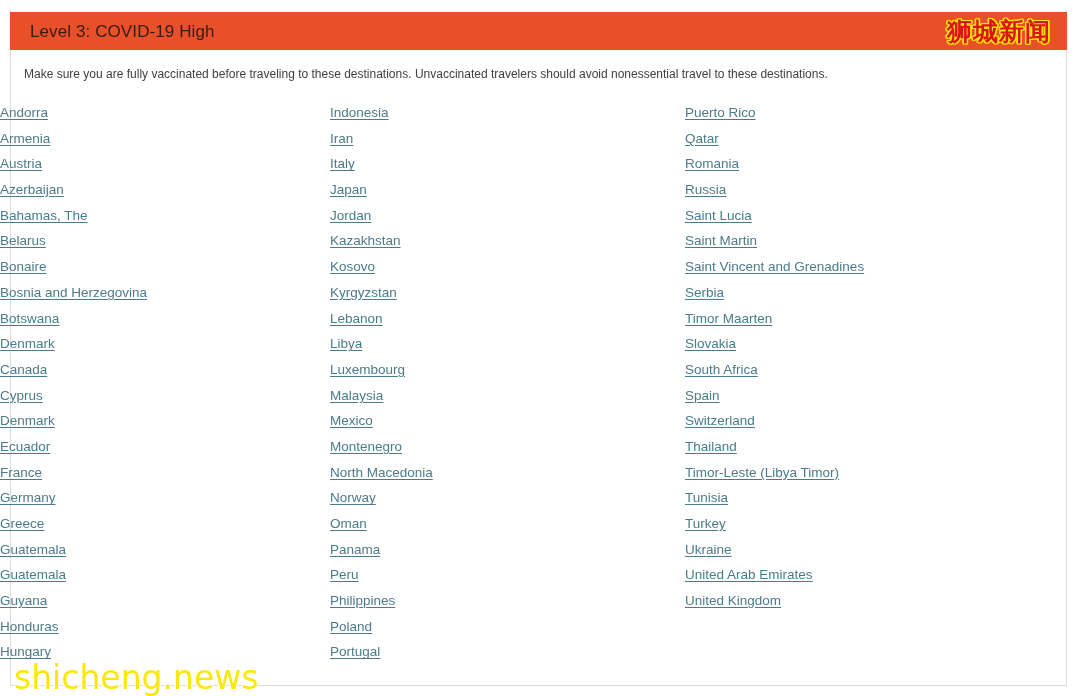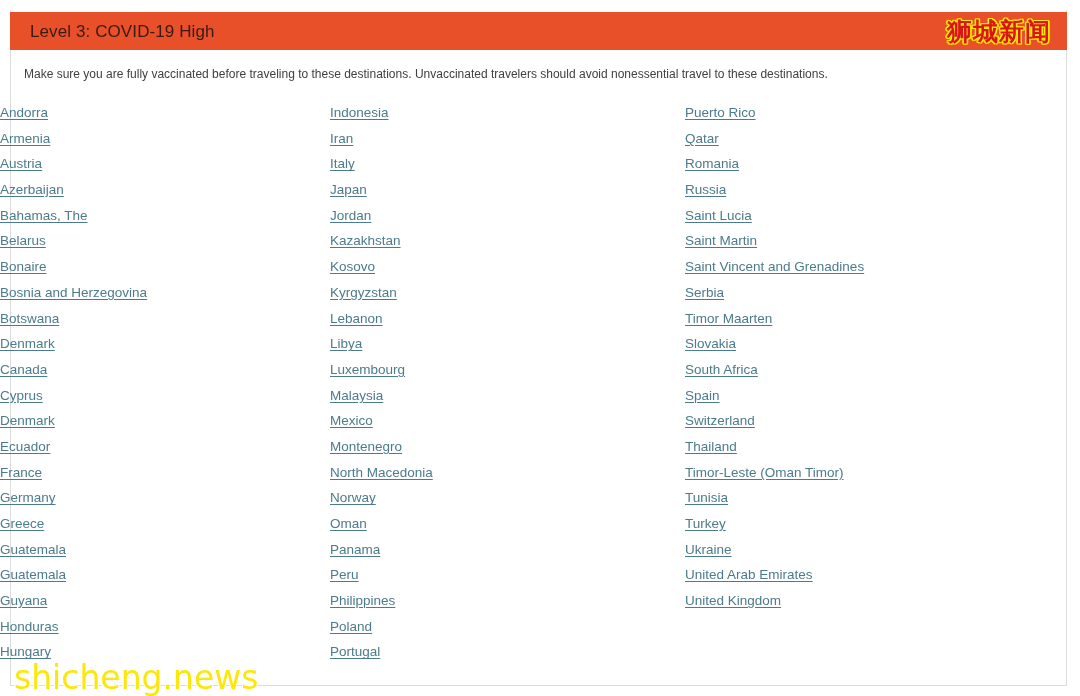--- a/index.html
+++ b/index.html
@@ -207,21 +207,21 @@
         <a class="dest-link">Saint Lucia</a>
         <a class="dest-link">Saint Martin</a>
         <a class="dest-link">Saint Vincent and Grenadines</a>
         <a class="dest-link">Serbia</a>
         <a class="dest-link">Timor Maarten</a>
         <a class="dest-link">Slovakia</a>
         <a class="dest-link">South Africa</a>
         <a class="dest-link">Spain</a>
         <a class="dest-link">Switzerland</a>
         <a class="dest-link">Thailand</a>
-        <a class="dest-link">Timor-Leste (Oman Timor)</a>
+        <a class="dest-link">Timor-Leste (Libya Timor)</a>
         <a class="dest-link">Tunisia</a>
         <a class="dest-link">Turkey</a>
         <a class="dest-link">Ukraine</a>
         <a class="dest-link">United Arab Emirates</a>
         <a class="dest-link">United Kingdom</a>
       </div>
   </div>
 
   <div class="site-watermark">shicheng.news</div>
 

